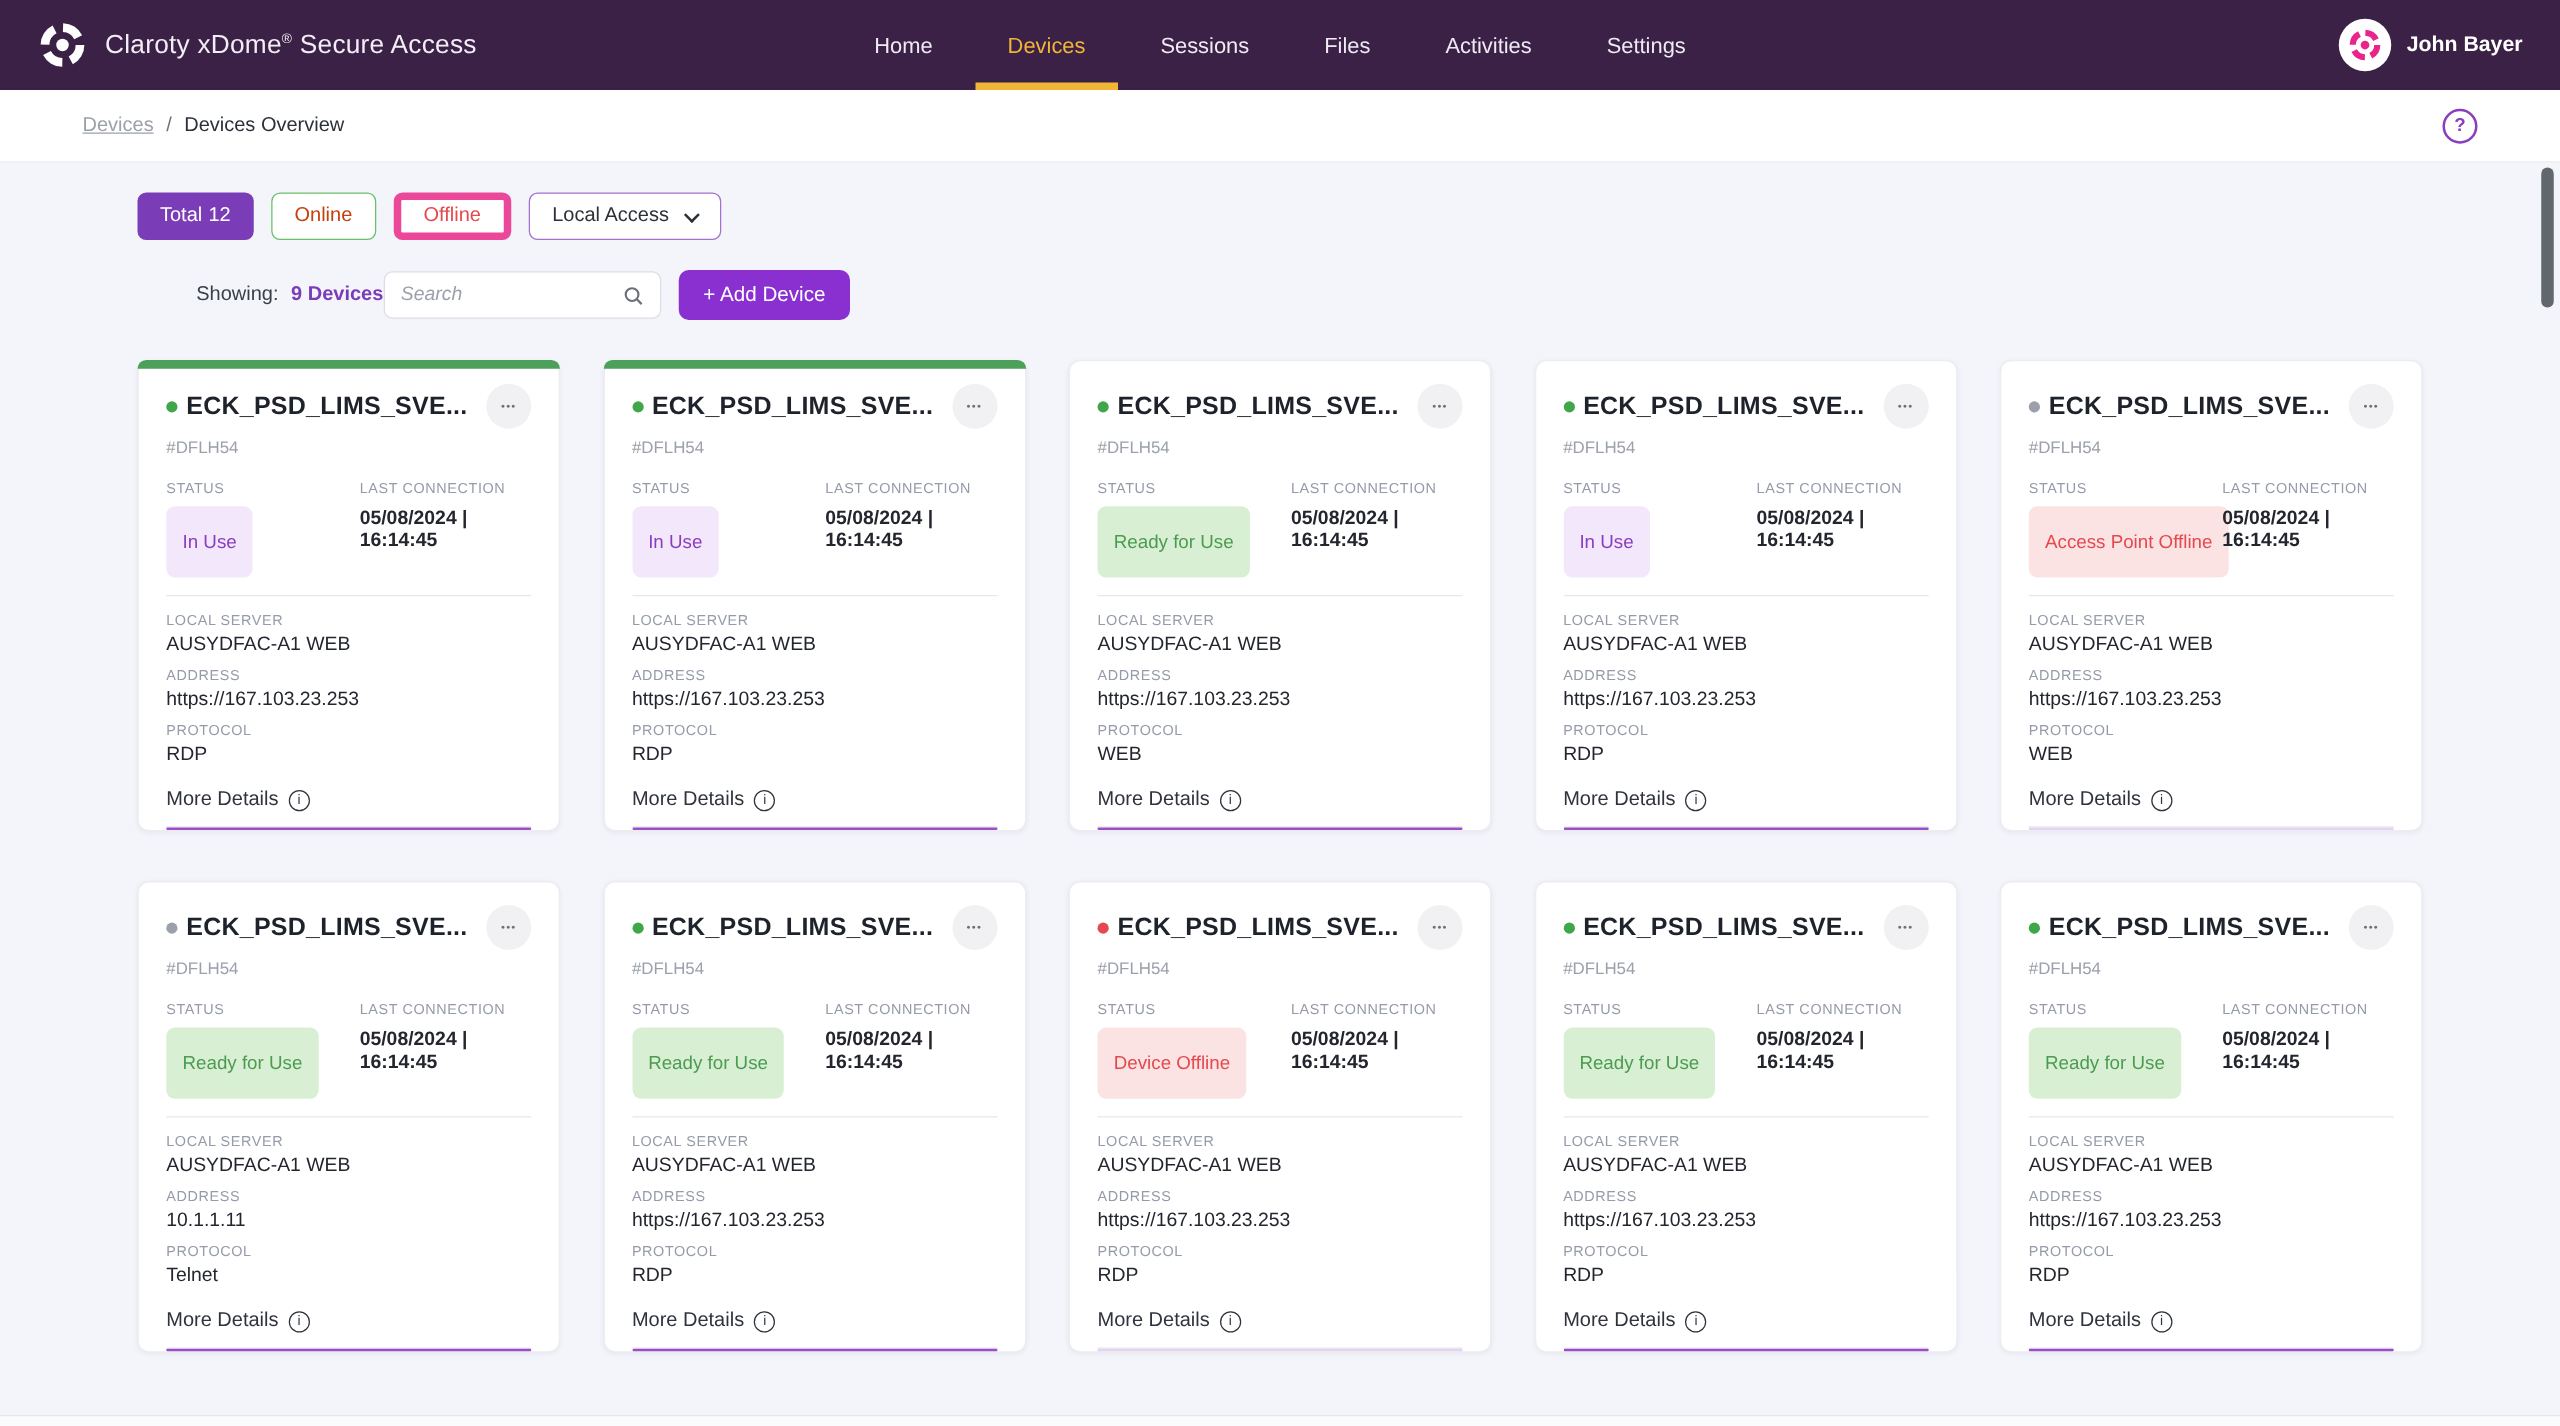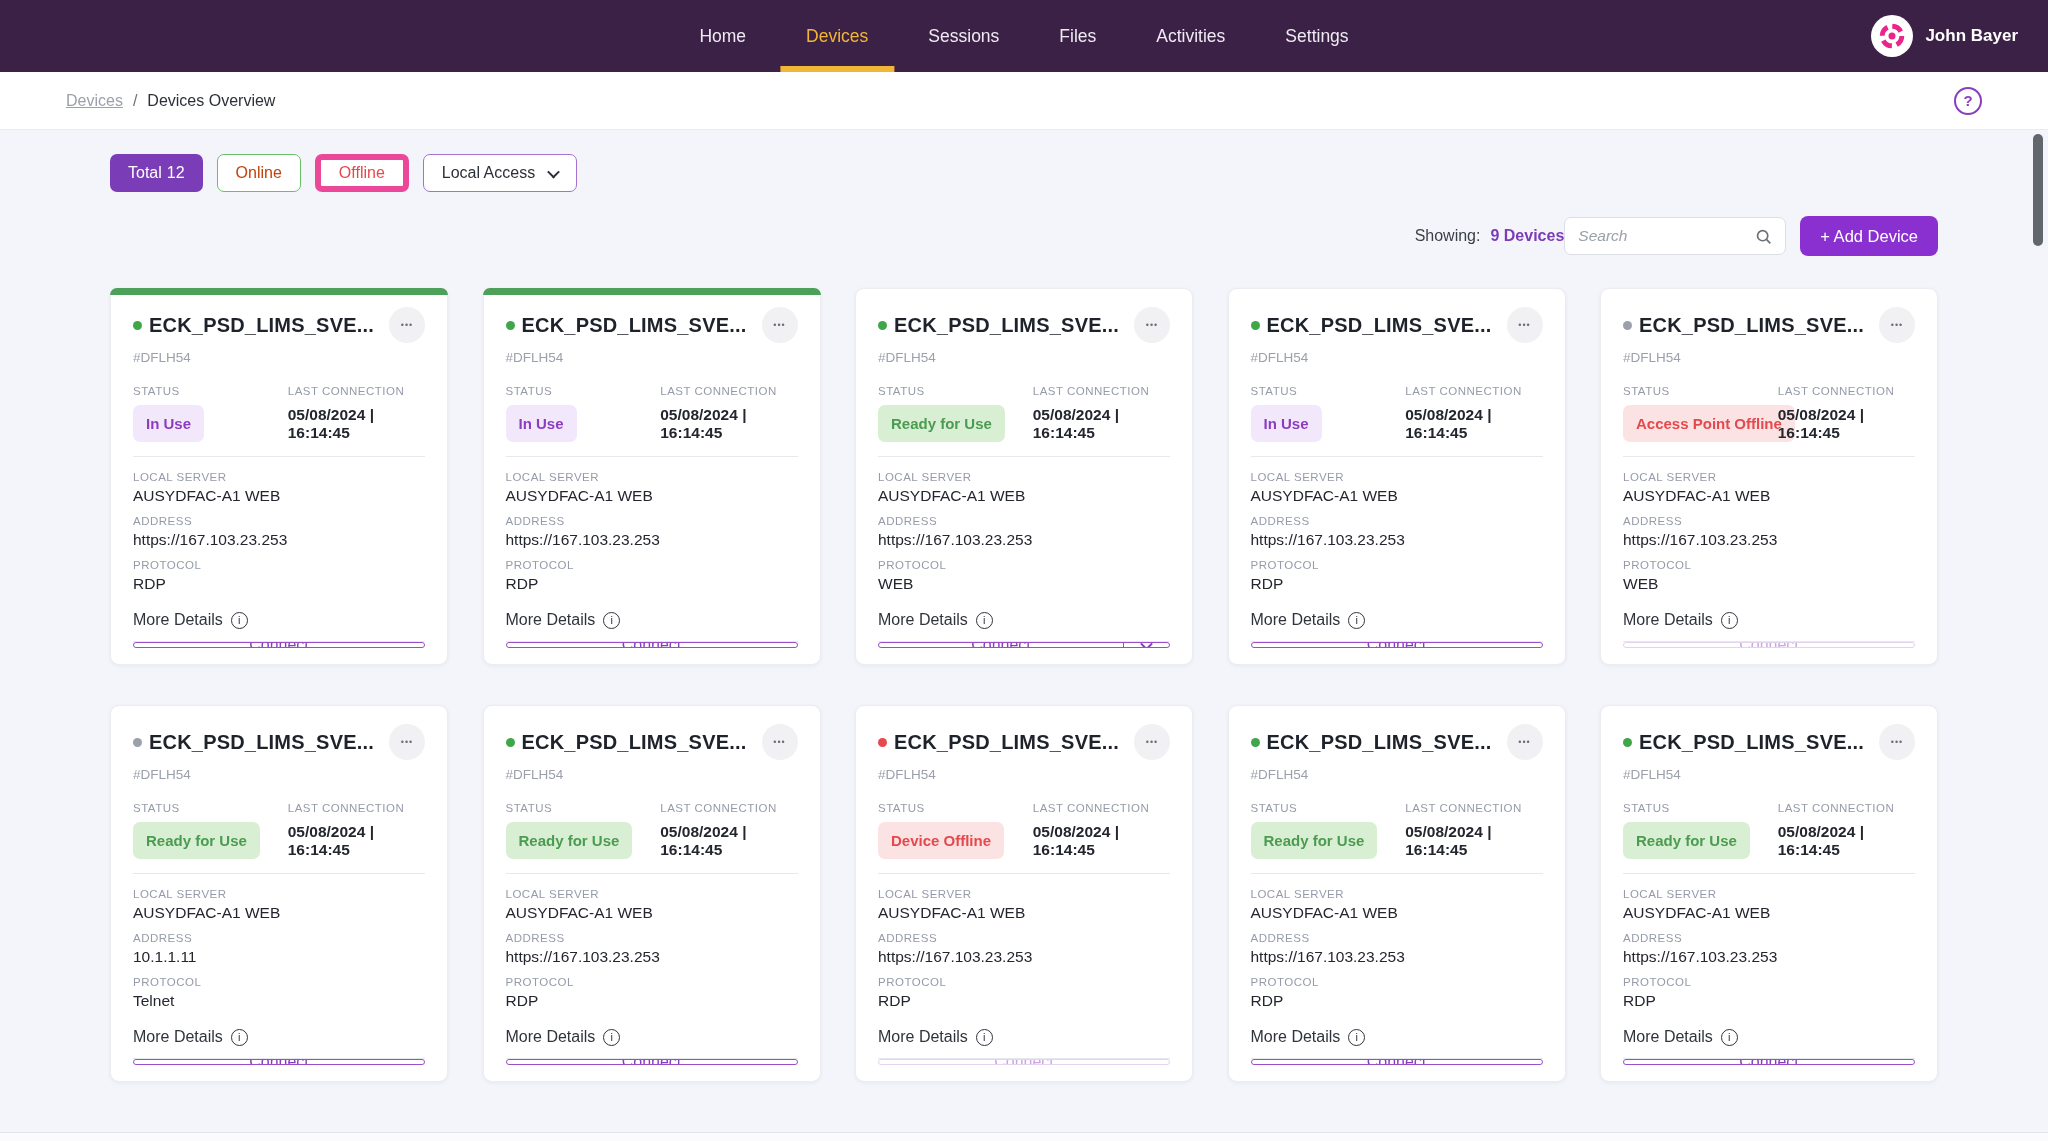--- a/index.html
+++ b/index.html
@@ -42,21 +42,21 @@
   .chip { height:38px; border-radius:7px; display:flex; align-items:center; padding:0 18px; font-size:16px; background:#fff; cursor:pointer; white-space:nowrap; }
   .chip-total { background:#7B3CB8; color:#fff; gap:5px; border:none; }
   .chip-online { border:1px solid #6ABF69; color:#c2410c; }
   .chip-offline { border:6px solid #ec4899; color:#E5484D; }
   .chip-local { border:1px solid #A371CE; color:#2C3038; gap:14px; }
   .sort { display:flex; align-items:center; gap:14px; font-size:16.5px; color:#3A3F47; }
   .sort-select {
     height:42px; border:1.5px solid #3A3F47; border-radius:8px; background:#fff;
     display:flex; align-items:center; gap:16px; padding:0 16px; font-size:17px; color:#1E222B; cursor:pointer;
   }
-  .second-row { display:flex; justify-content:flex-end; align-items:center; margin-top:24px;margin-left:47px; }
+  .second-row { display:flex; justify-content:flex-start; align-items:center; margin-top:24px;margin-left:47px; }
   .showing { font-size:16px; color:#3A3F47; display:flex; gap:10px; }
   .showing b { color:#7B3CB8; }
   .right-tools { display:flex; align-items:center; gap:14px; }
   .search-box {
     width:222px; height:38px; background:#fff; border:1px solid #DCDEE6; border-radius:7px;
     display:flex; align-items:center; padding:0 13px; gap:8px;
   }
   .search-box input { border:none; outline:none; flex:1; font-size:15.5px; font-style:italic; color:#5A5F68; font-family:"Liberation Sans",sans-serif; background:transparent; min-width:0; }
   .search-box input::placeholder { color:#9BA0AA; }
   .add-btn {
@@ -77,21 +77,21 @@
   .dot-gray  { background:#9BA0AA; }
   .dot-red   { background:#E5484D; }
   .card-title { font-size:20px; font-weight:bold; color:#1E222B; flex:1; letter-spacing:0.2px; line-height:1.2; }
   .menu-btn { width:36px; height:36px; border-radius:50%; background:#F1F1F4; border:none; display:flex; align-items:center; justify-content:center; cursor:pointer; margin-top:-6px; flex:none; }
   .menu-btn span { color:#6B7078; font-size:17px; letter-spacing:1px; line-height:0; }
   .card-id { font-size:13.5px; color:#9BA0AA; margin-top:7px; }
   .meta-row { display:flex; margin-top:20px; }
   .meta-col-l { width:53%; }
   .meta-col-r { width:47%; }
   .lbl { font-size:11.5px; color:#959BA8; letter-spacing:0.5px; }
-  .badge { display:inline-block; margin-top:8px; padding:10px 13px; border-radius:7px; font-size:15px; white-space:nowrap;font-weight:bold; }
+  .badge { display:inline-block; margin-top:8px; padding:20px 13px; border-radius:7px; font-size:15px; white-space:nowrap; }
   .badge-purple { background:#F2E7FB; color:#8B3DC0; }
   .badge-green  { background:#D9EFD4; color:#4B9B51; }
   .badge-red    { background:#FBE3E3; color:#E5484D; }
   .conn-val { margin-top:9px; font-size:15.5px; font-weight:bold; color:#23262E; }
   .divider { border:none; border-top:1px solid #E7E8ED; margin:14px 0; }
   .divider.tight { margin:12px 0 0; }
   .field { margin-bottom:10px; }
   .field .val { margin-top:4px; font-size:15.5px; color:#23262E; font-weight:500; }
   .more { display:flex; align-items:center; gap:8px; font-size:16px; color:#2F333C; margin-top:8px; cursor:pointer; }
   .info-ic { width:17px; height:17px; border:1.4px solid #2F333C; border-radius:50%; font-size:11px; display:flex; align-items:center; justify-content:center; flex:none; }
@@ -106,20 +106,29 @@
   
   .chev { width:9px; height:9px; border-right:2px solid currentColor; border-bottom:2px solid currentColor; transform:rotate(45deg) translate(-1px,-1px); display:inline-block; }
   
   .scroll-thumb { position:absolute; right:5px; top:134px; width:10px; height:112px; background:#62666D; border-radius:6px; }
   .bottom-strip { position:absolute; bottom:0; left:0; right:0; height:9px; background:#FBFBFD; border-top:1px solid #E4E5EB; }
 </style>
 </head>
 <body>
 
 <header class="topnav">
+  <div class="brand">
+    <span style="display:flex;">
+      <svg width="40" height="40" viewBox="0 0 40 40">
+        <circle cx="20" cy="20" r="14" fill="none" stroke="#ffffff" stroke-width="7" stroke-dasharray="15 7"></circle>
+        <circle cx="20" cy="20" r="5" fill="#ffffff"></circle>
+      </svg>
+    </span>
+    <span><span>Claroty xDome</span><sup>®</sup> <span>Secure Access</span></span>
+  </div>
   <nav class="nav-links">
     <span class="nav-link">Home</span>
     <span class="nav-link active">Devices</span>
     <span class="nav-link">Sessions</span>
     <span class="nav-link">Files</span>
     <span class="nav-link">Activities</span>
     <span class="nav-link">Settings</span>
   </nav>
   <div class="nav-user">
     <span class="avatar">

